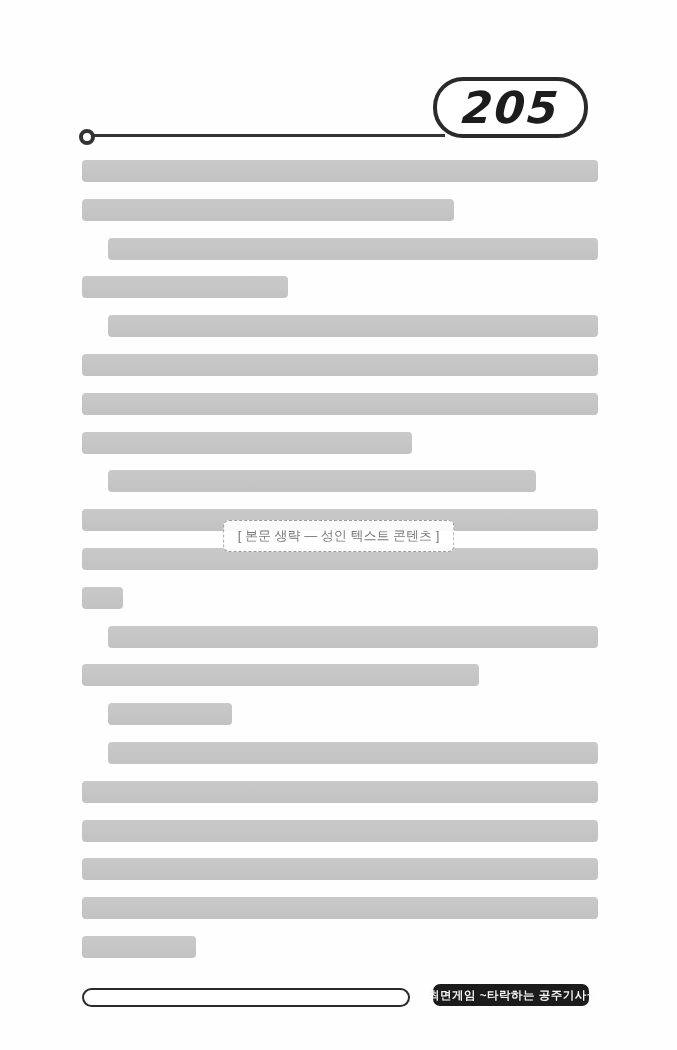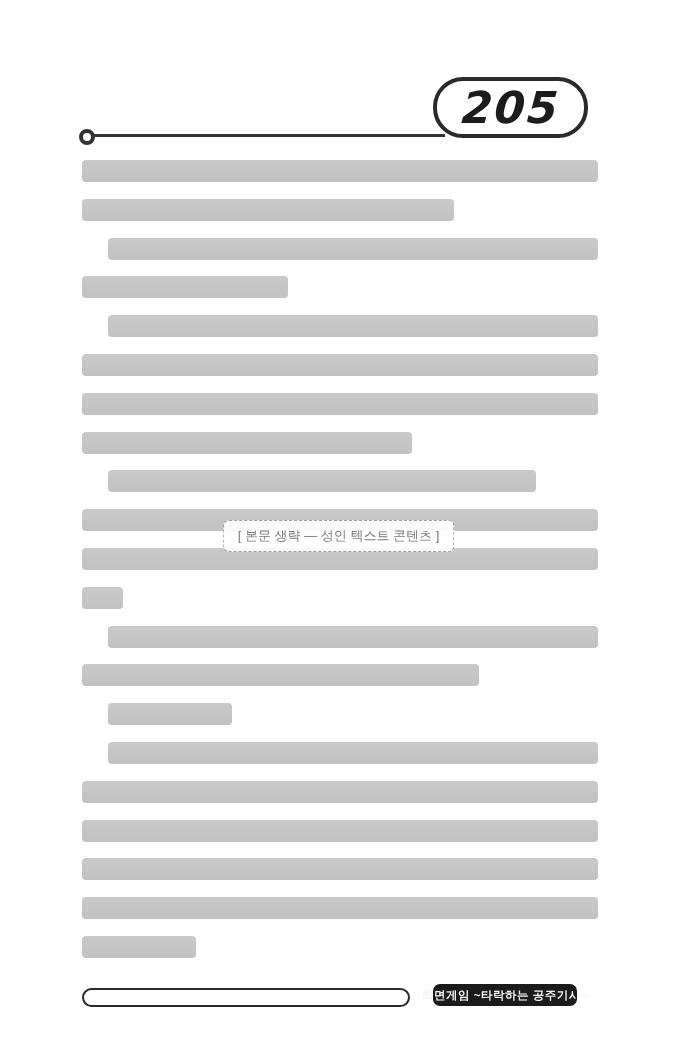--- a/index.html
+++ b/index.html
@@ -40,21 +40,21 @@
     background:rgba(255,255,255,.92);border:1px dashed #9a9a9a;border-radius:6px;
     padding:6px 14px;font-size:13px;color:#777;white-space:nowrap;
   }
 
   
   .footer-pill{
     position:absolute;left:82px;top:988px;width:328px;height:19px;
     border:2px solid #2a2a2a;border-radius:12px;background:#fff;box-sizing:border-box;
   }
   .series-badge{
-    position:absolute;left:433px;top:984px;width:144px;height:22px;
+    position:absolute;left:433px;top:984px;width:156px;height:22px;
     background:#1b1b1b;border-radius:7px;
     display:flex;align-items:center;justify-content:center;
   }
   .series-badge span{
     color:#f5f5f5;font-size:11.5px;font-weight:bold;letter-spacing:0.5px;white-space:nowrap;
   }
 </style>
 </head>
 <body>
 

